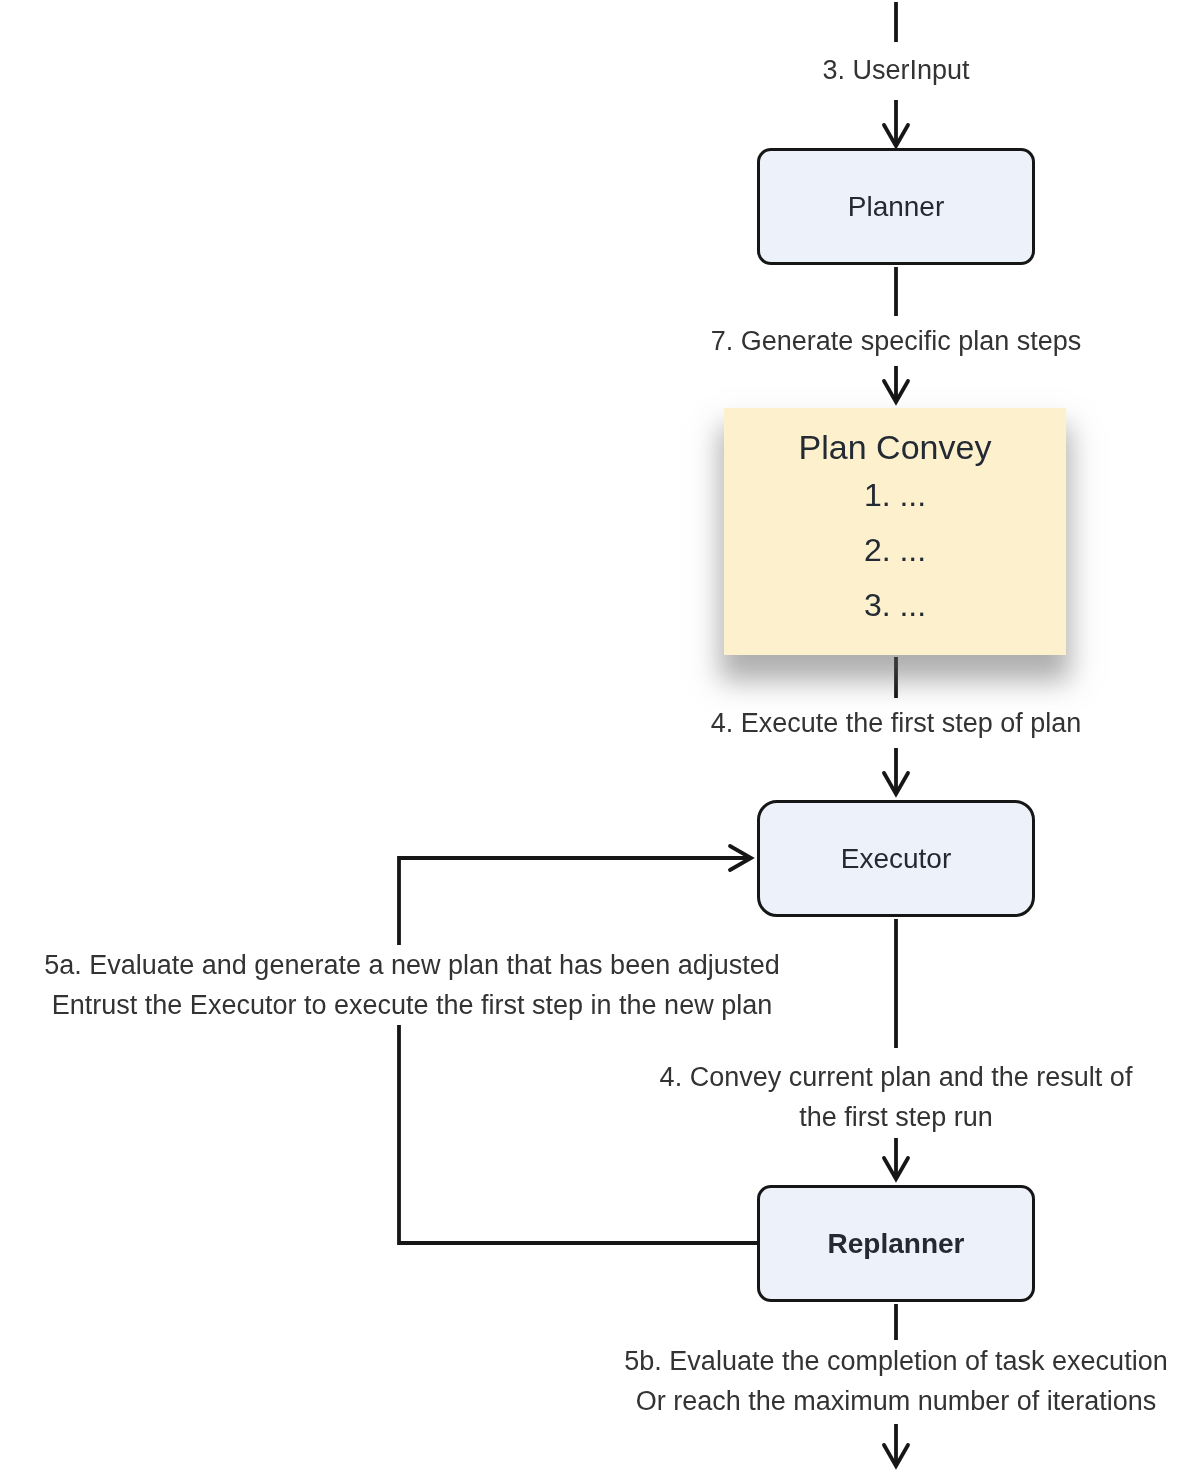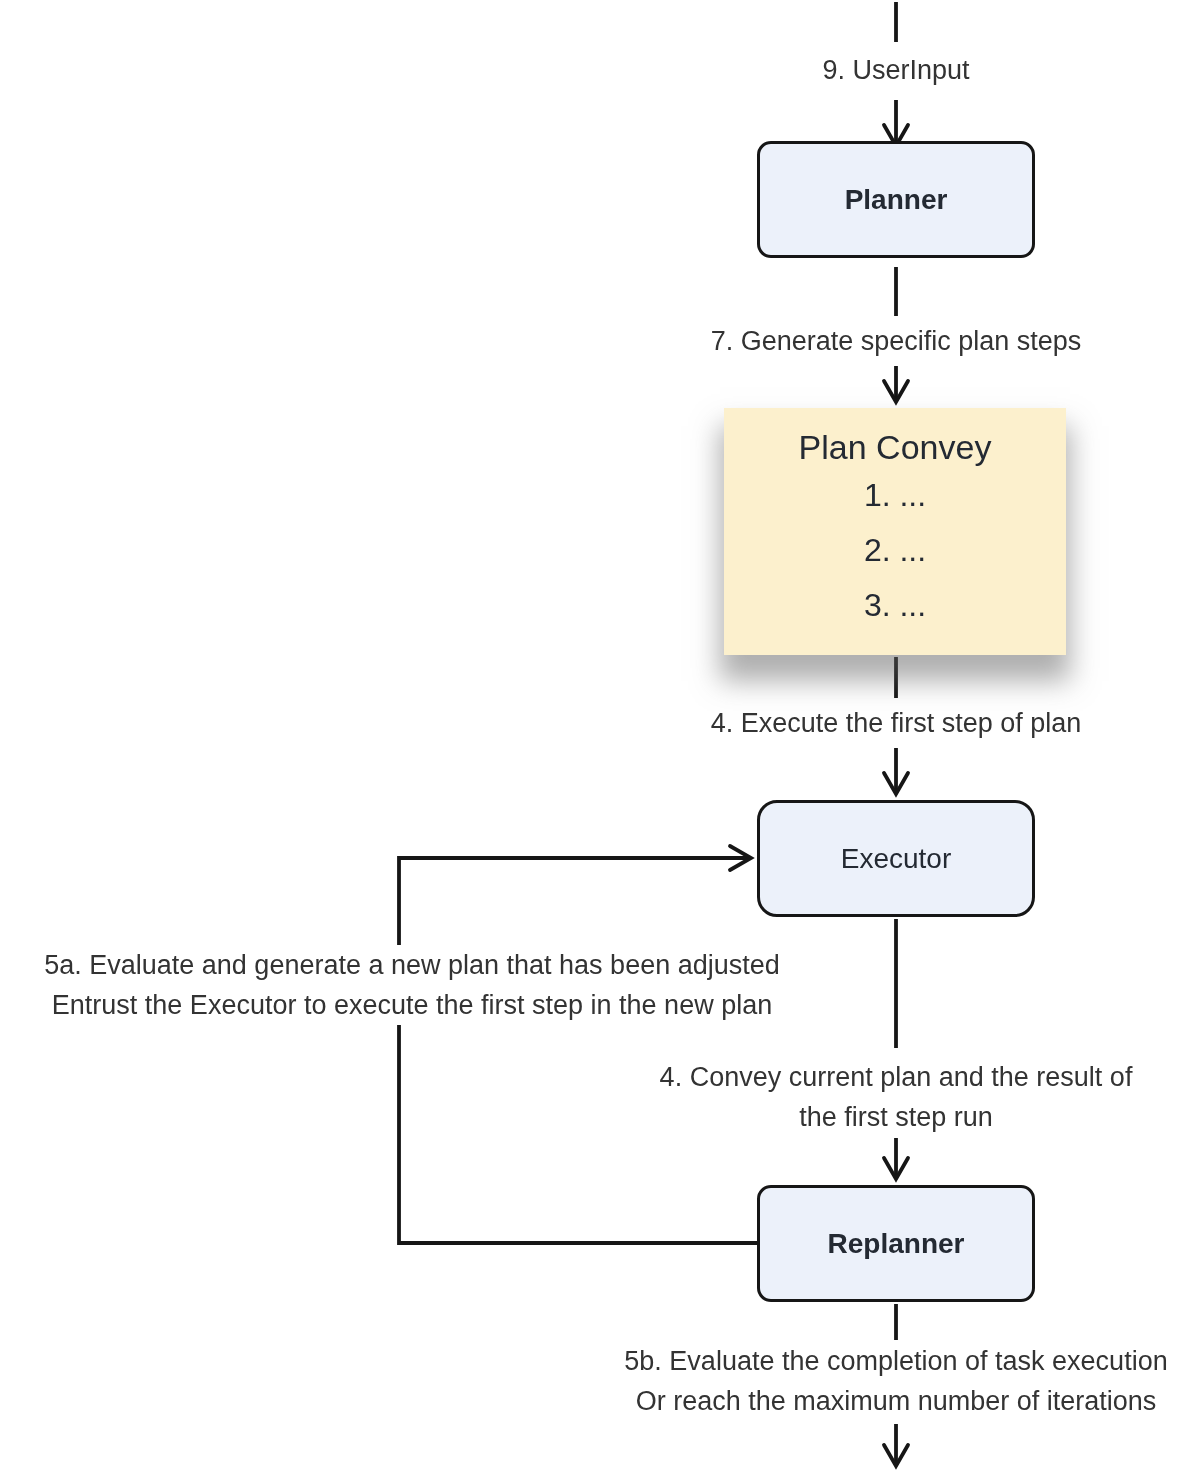--- a/index.html
+++ b/index.html
@@ -21,21 +21,21 @@
   svg.edges{position:absolute;left:0;top:0;}
   svg.edges path{fill:none;stroke:var(--line);stroke-width:3.8;stroke-linejoin:miter;}
   .node{
     position:absolute;width:278px;height:117px;
     background:var(--node-fill);
     border:3.5px solid var(--node-border);
     border-radius:14px;
     display:flex;align-items:center;justify-content:center;
     font-size:28px;color:#242a33;
   }
-  .node-planner{left:757px;top:141px;font-weight:bold;}
+  .node-planner{left:757px;top:148px;}
   .node-executor{left:757px;top:800px;border-radius:20px;}
   .node-replanner{left:757px;top:1185px;font-weight:bold;}
   .plan-box{
     position:absolute;left:724px;top:408px;width:342px;height:247px;
     background:var(--plan-steps-fill);
     box-shadow:0 22px 26px 4px rgba(95,95,95,0.5);
     text-align:center;color:#242a33;
   }
   .plan-title{margin-top:18px;font-size:34px;line-height:42px;}
   .plan-item{font-size:32px;line-height:55px;}
@@ -69,21 +69,21 @@
     <path d="M896 657 V698"></path>
     <path d="M896 748 V794" marker-end="url(#arrowhead)"></path>
     <path d="M896 919 V1048"></path>
     <path d="M896 1138 V1179" marker-end="url(#arrowhead)"></path>
     <path d="M896 1304 V1340"></path>
     <path d="M896 1424 V1466" marker-end="url(#arrowhead)"></path>
     <path d="M757 1243 H399 V858 H751" marker-end="url(#arrowhead)"></path>
   </svg>
 
   <div class="edge-label el-1">
-    <span>9. UserInput</span>
+    <span>3. UserInput</span>
   </div>
 
   <div class="node node-planner">
     <span>Planner</span>
   </div>
 
   <div class="edge-label el-2">
     <span>7. Generate specific plan steps</span>
   </div>
 

